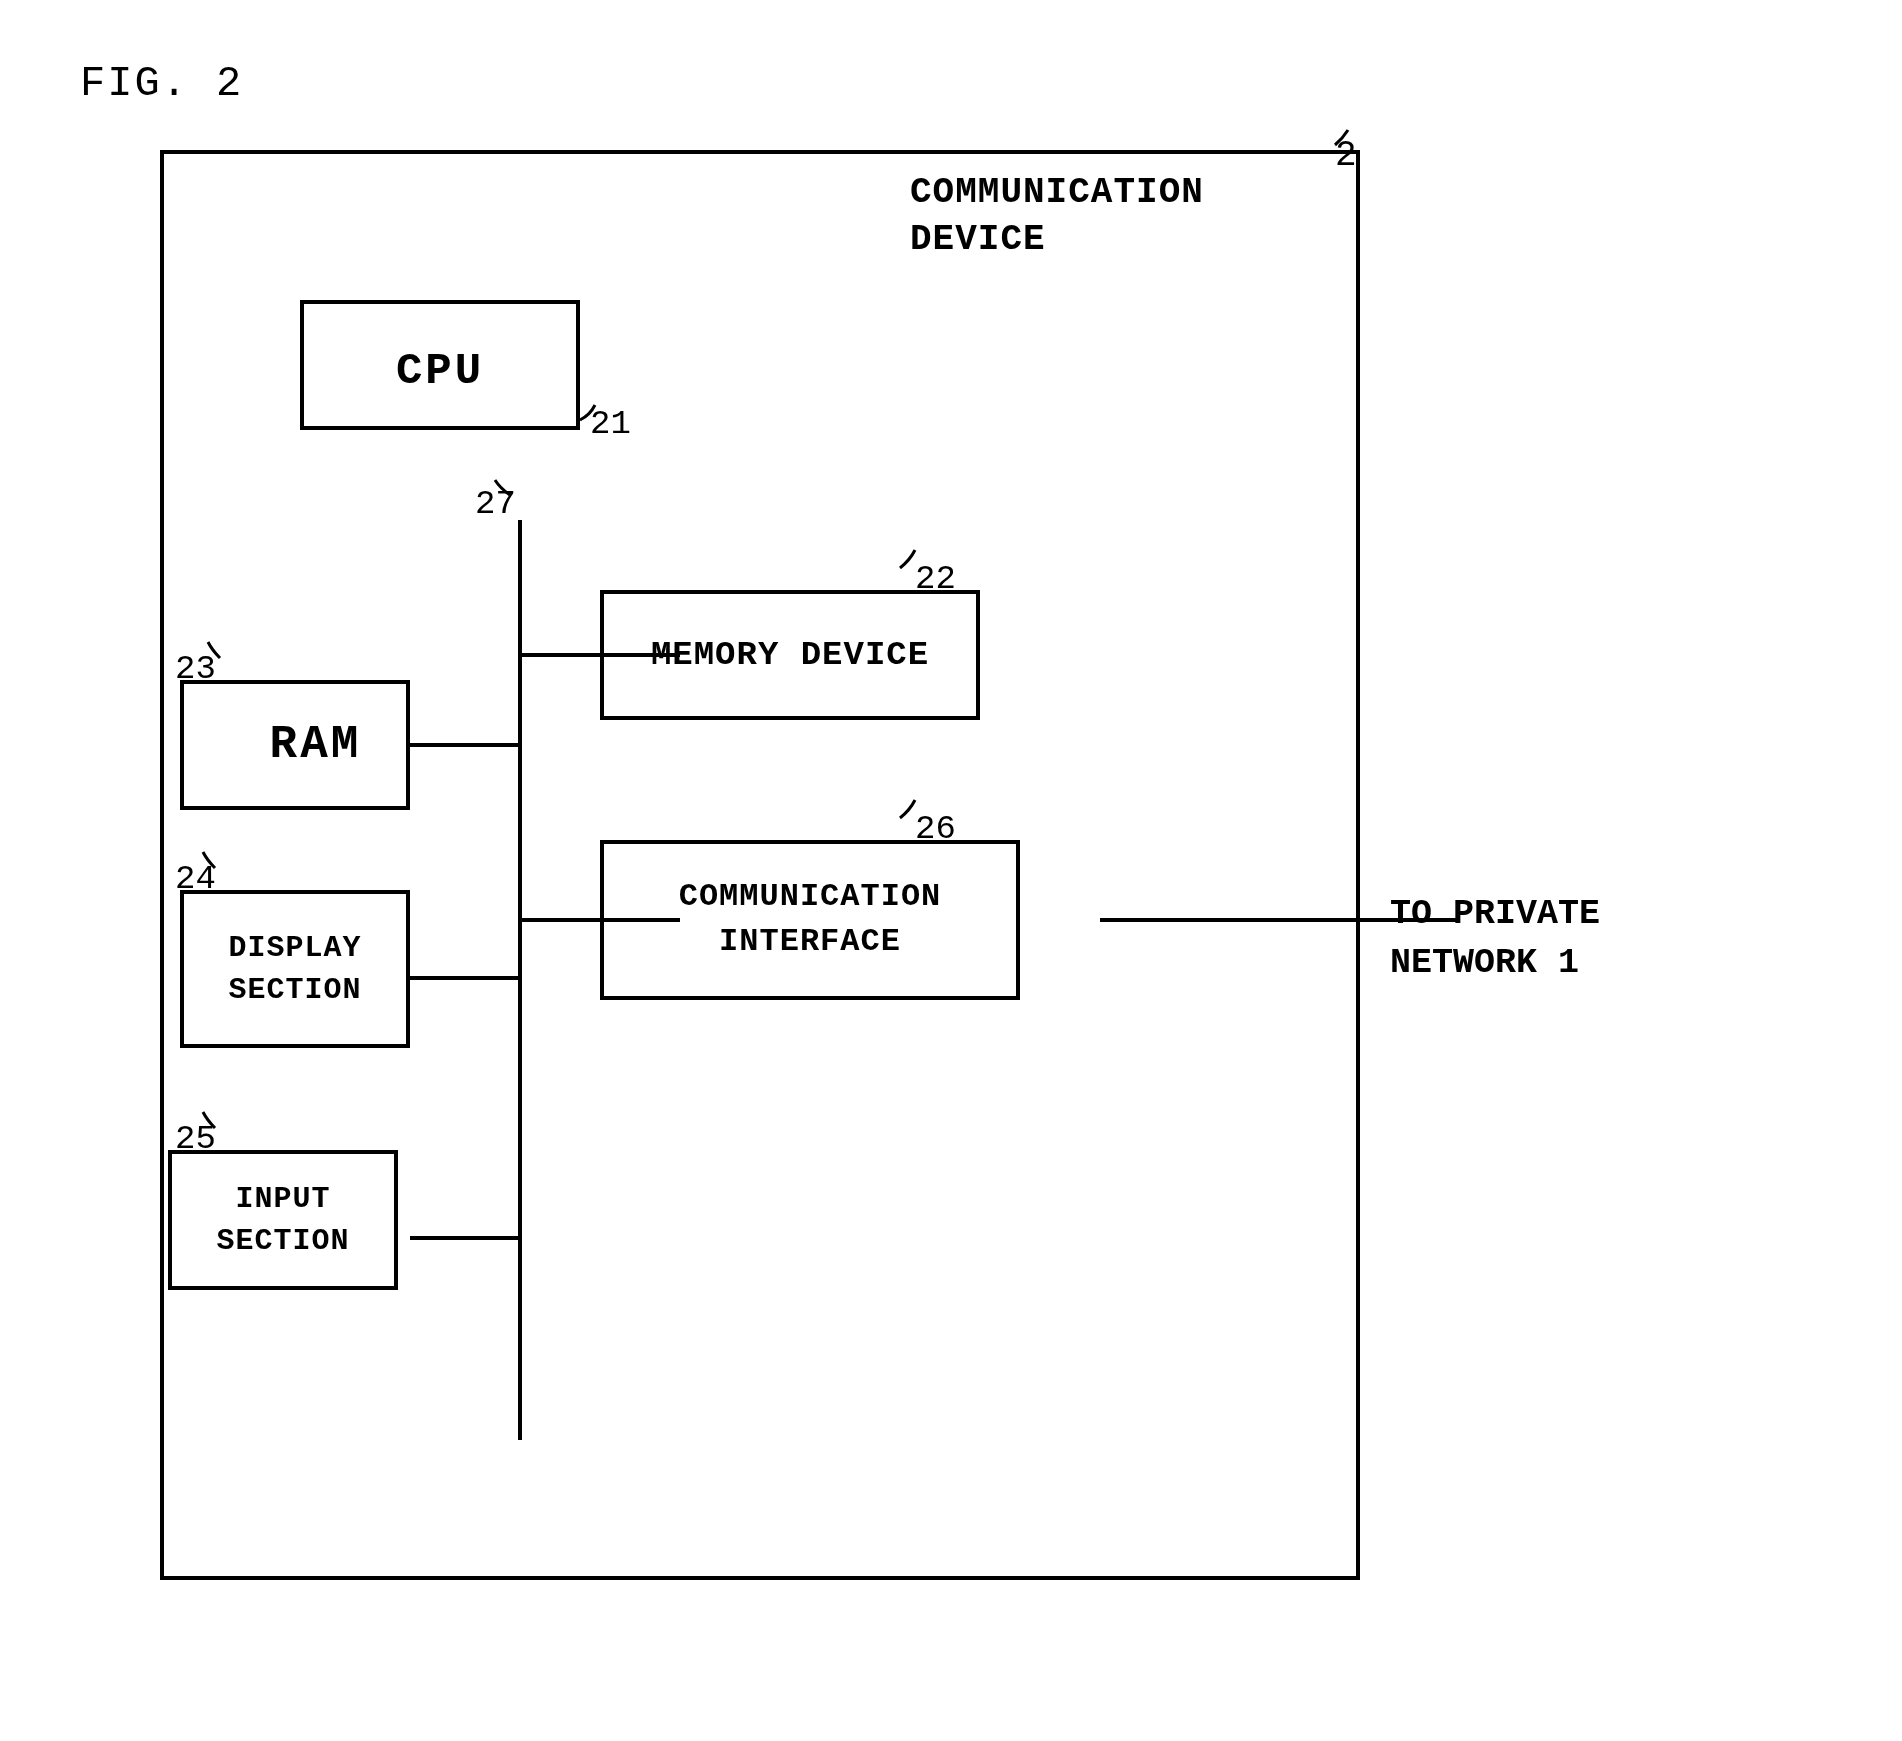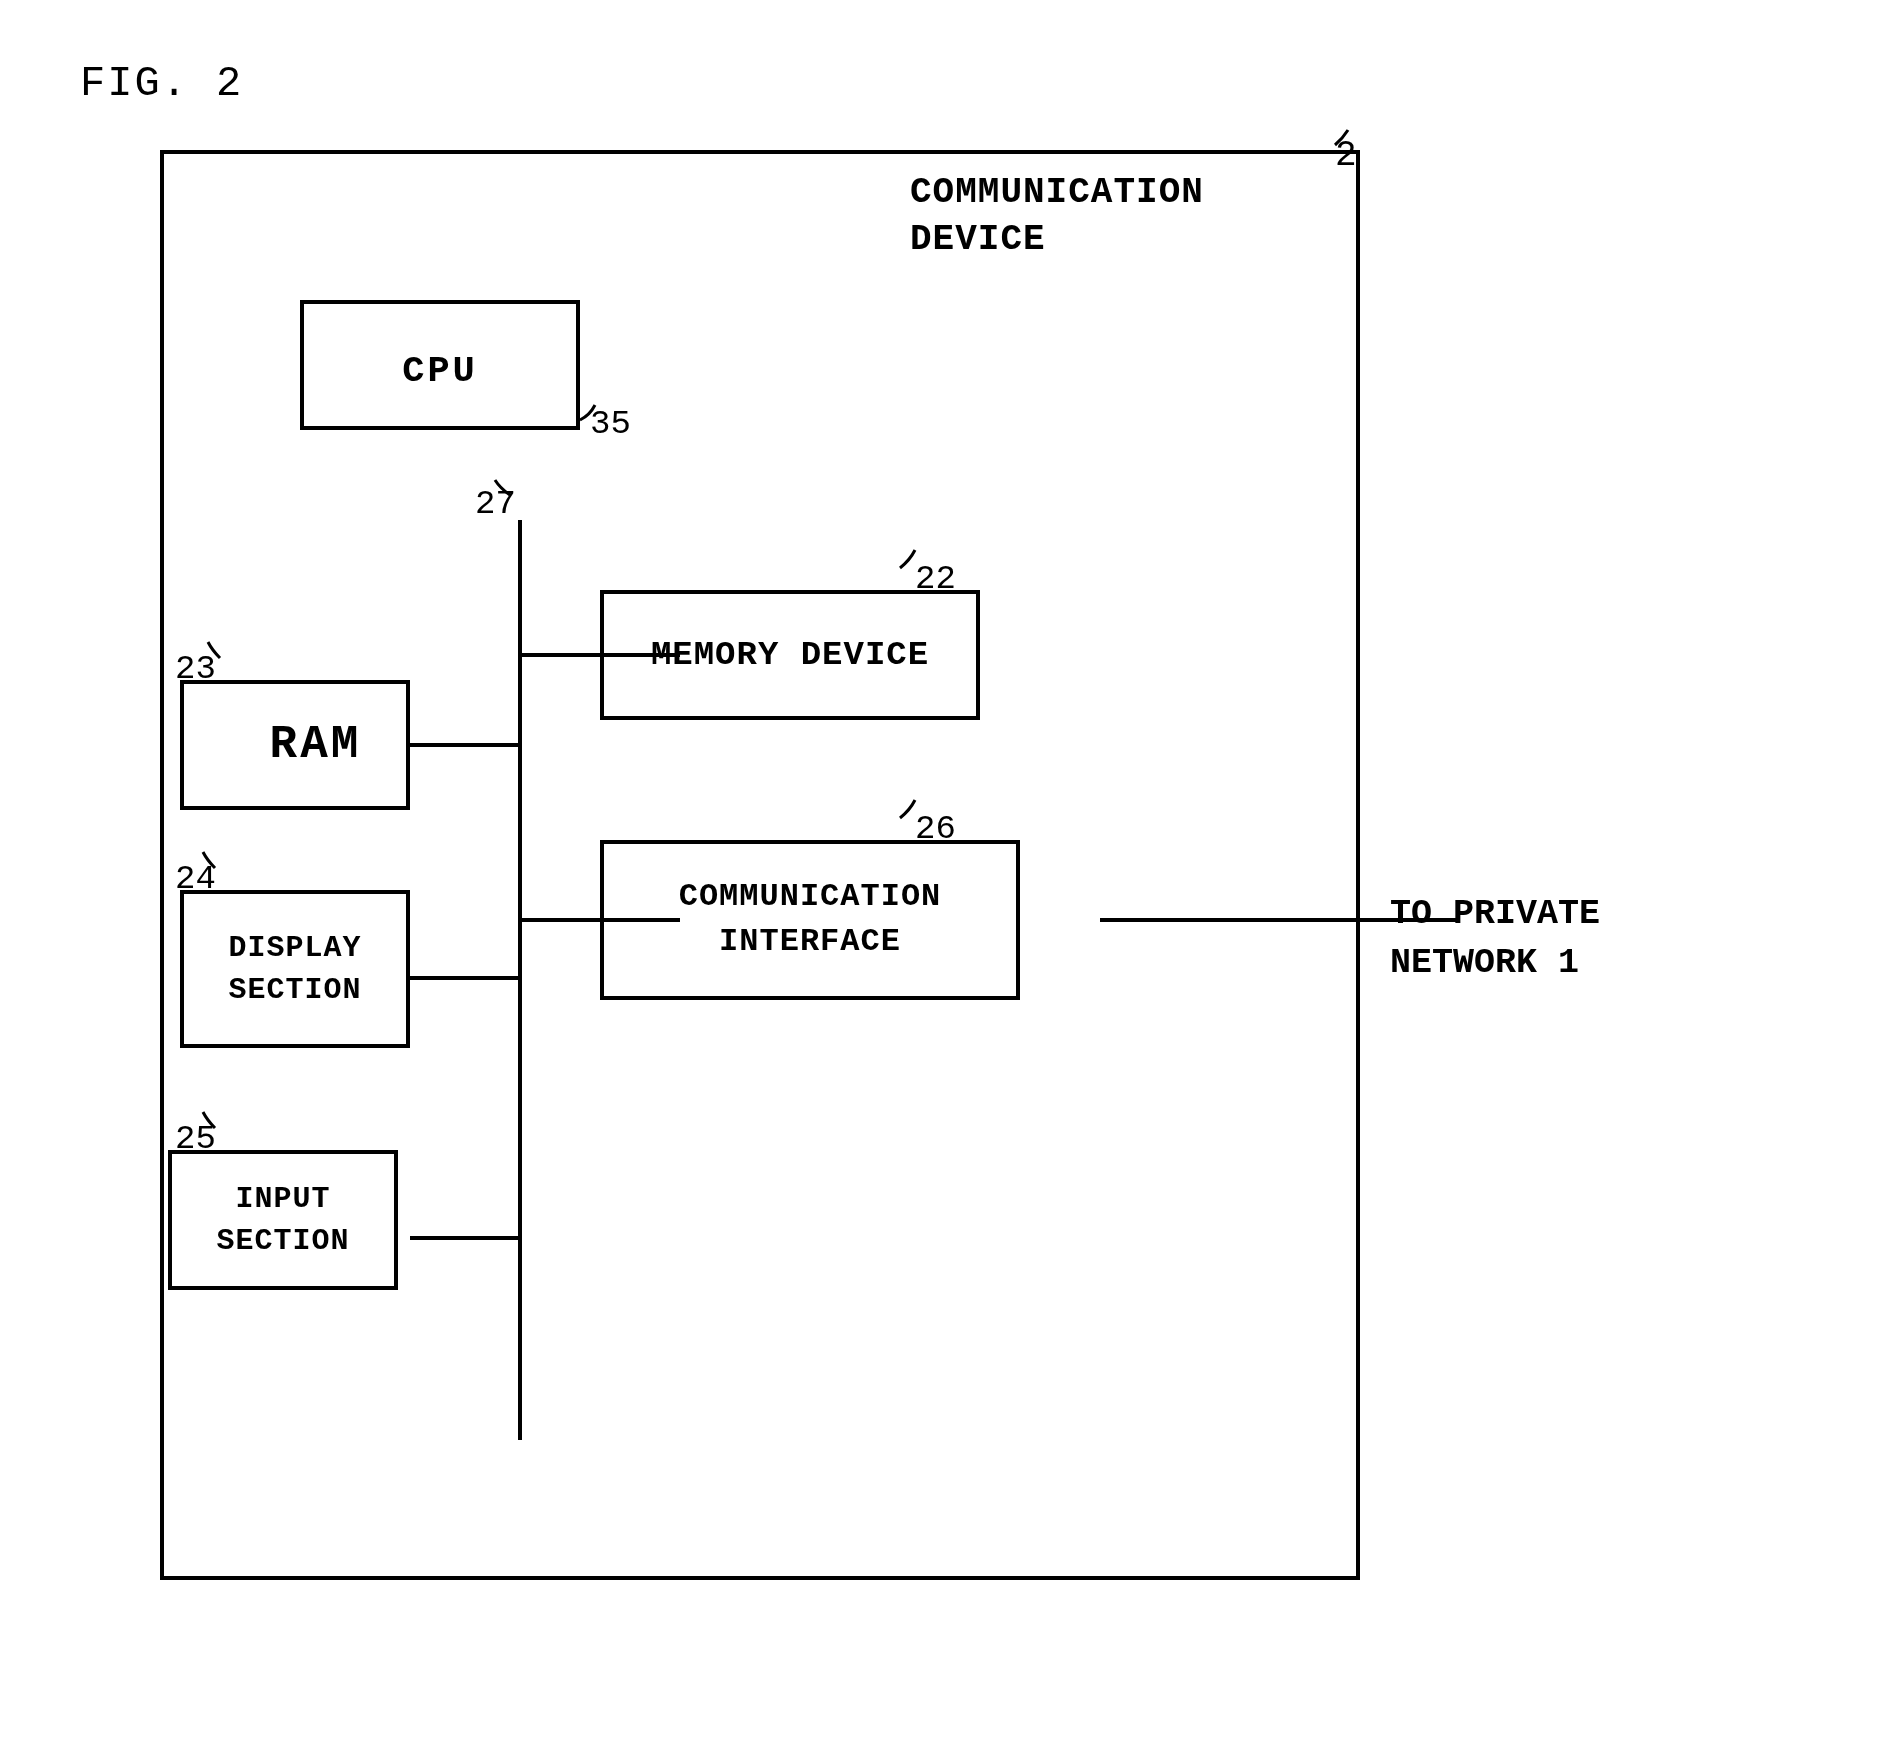--- a/index.html
+++ b/index.html
@@ -70,21 +70,21 @@
       left: 220px;
       width: 280px;
       height: 130px;
       border: 4px solid #000;
       display: flex;
       align-items: center;
       justify-content: center;
     }
 
     .cpu-label {
-      font-size: 37px;
+      font-size: 44px;
       font-weight: bold;
       letter-spacing: 3px;
       margin-top: 12px;
     }
 
     
     .ref-21 {
       position: absolute;
       top: 345px;
       left: 510px;
@@ -310,21 +310,21 @@
     <div>COMMUNICATION</div>
     <div>DEVICE</div>
   </div>
 
   <div class="ref-2">2</div>
 
   <div class="cpu-box">
     <span class="cpu-label">CPU</span>
   </div>
 
-  <div class="ref-21">35</div>
+  <div class="ref-21">21</div>
 
   <div class="ref-27">27</div>
 
   <div class="memory-box">
     <span class="memory-label">MEMORY DEVICE</span>
   </div>
 
   <div class="ref-22">22</div>
 
   <div class="ram-box">

